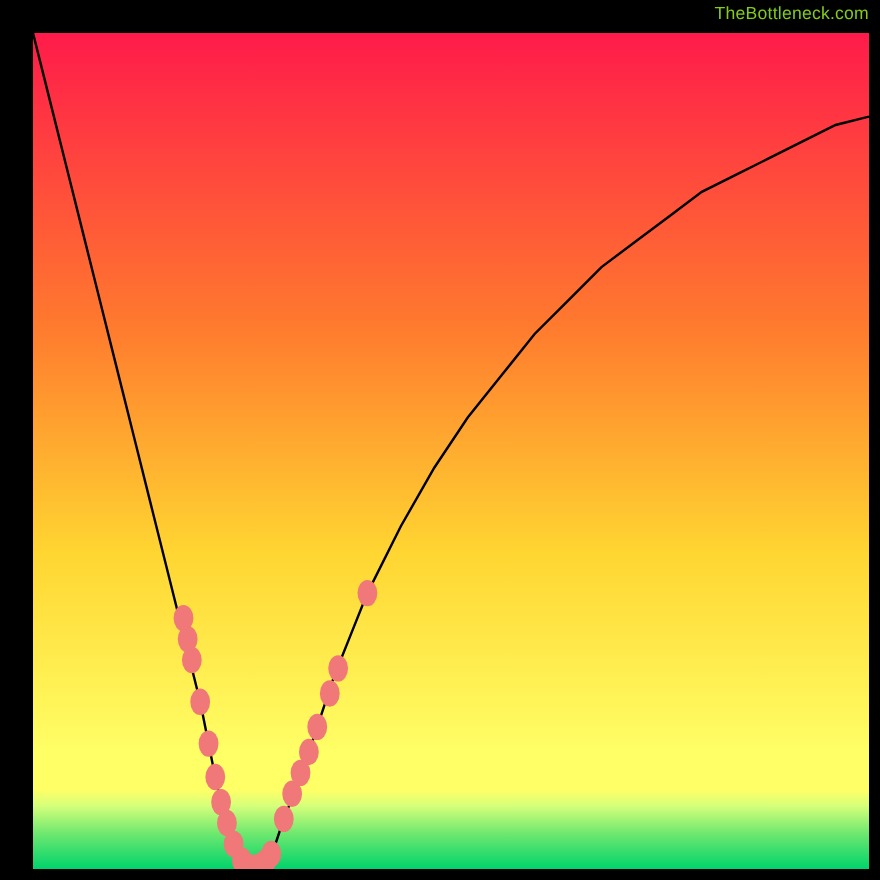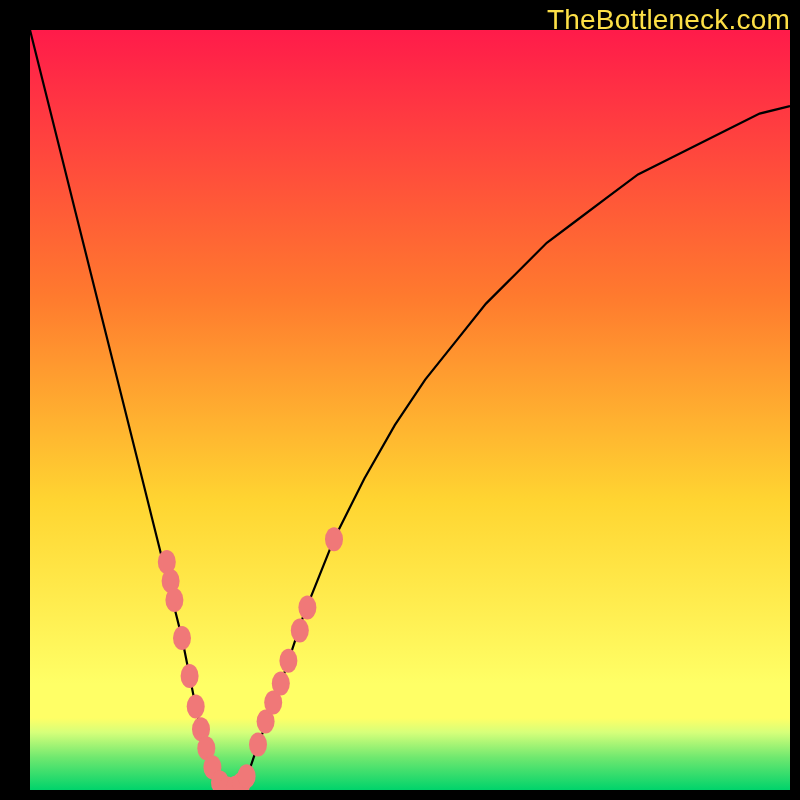--- a/index.html
+++ b/index.html
@@ -36,22 +36,22 @@
   }
   svg.curve {
     position: absolute;
     left: 0;
     top: 0;
   }
   .watermark {
     position: absolute;
     top: 4px;
     right: 10px;
-    color: #fde047;
-    font-size: 28px;
+    color: #84cc16;
+    font-size: 16px;
     font-weight: 500;
     letter-spacing: 0.2px;
     user-select: none;
   }
 </style>
 </head>
 <body>
 
 <div class="frame">
   <div class="watermark">TheBottleneck.com</div>

